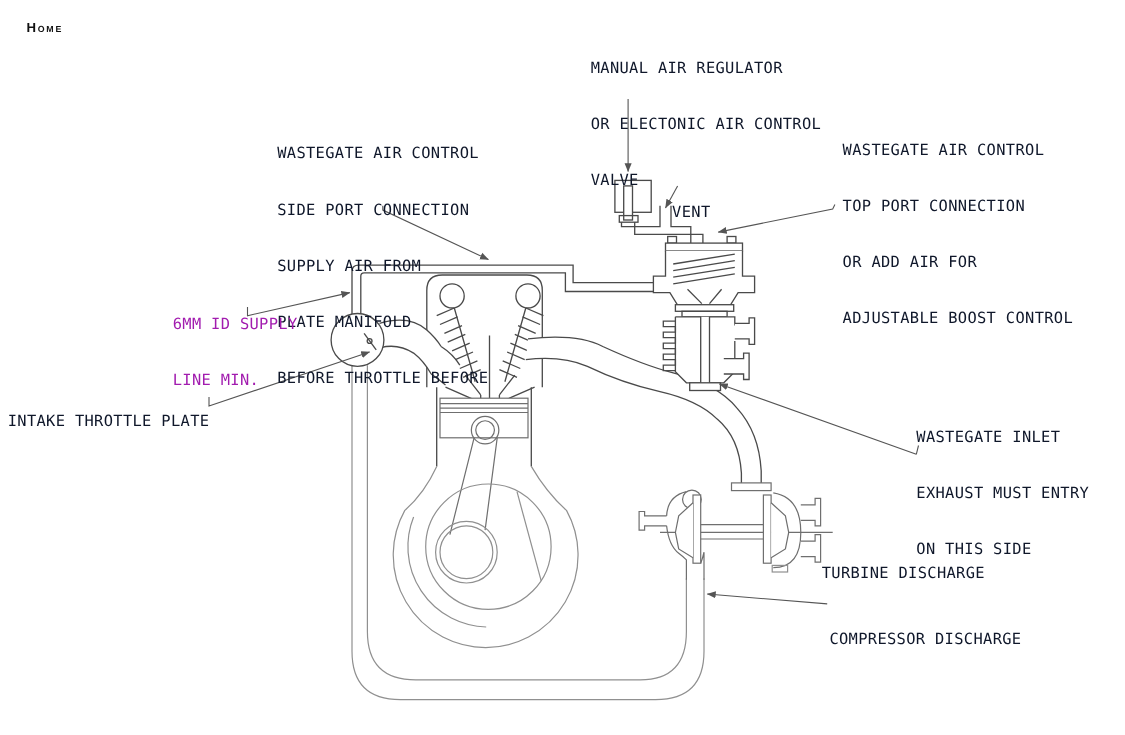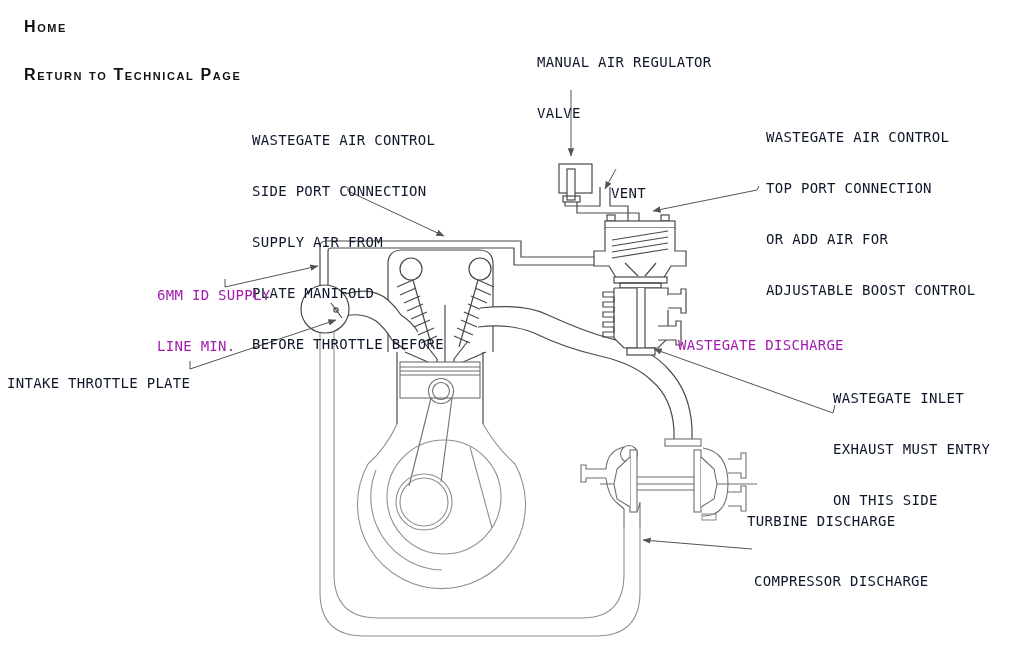--- a/index.html
+++ b/index.html
@@ -1,19 +1,19 @@
 <!DOCTYPE html>
 <html><head>
 <meta charset="utf-8">
 <style>
   html,body{margin:0;padding:0;background:#fff;}
   #screen{position:relative;width:1023px;height:668px;background:#ffffff;overflow:hidden;
           font-family:"Liberation Sans",sans-serif;}
   .navlink{position:absolute;font-family:"Liberation Sans",sans-serif;font-weight:bold;
-           font-variant:small-caps;font-size:16px;letter-spacing:1.6px;color:#111;cursor:pointer;}
+           font-variant:small-caps;font-size:12px;letter-spacing:1.6px;color:#111;cursor:pointer;}
   .cad{position:absolute;font-family:"DejaVu Sans Mono",monospace;font-size:14px;
        letter-spacing:0.3px;line-height:17px;color:#0f172a;white-space:pre;}
   .cad.mid{color:#a21caf;}
   .cad.light{color:#0f172a;}
   svg{position:absolute;left:0;top:0;}
   .dk{stroke:#4a4a4a;stroke-width:1.2;fill:none;}
   .md{stroke:#6f6f6f;stroke-width:1.1;fill:none;}
   .lt{stroke:#909090;stroke-width:1.1;fill:none;}
   .wf{fill:#ffffff;stroke:none;}
   .ldr{stroke:#555;stroke-width:1;fill:none;}
@@ -167,24 +167,24 @@
       <path class="ldr" d="M759,186 L757,190 L653,211" marker-end="url(#ah)"></path>
       <path class="ldr" d="M616,169 L605,189" marker-end="url(#ah)"></path>
       <path class="ldr" d="M225,279 V287 L318,266" marker-end="url(#ah)"></path>
       <path class="ldr" d="M190,361 V369 L336,320" marker-end="url(#ah)"></path>
       <path class="ldr" d="M833,413 L835,405 M833,413 L654,349" marker-end="url(#ah)"></path>
       <path class="ldr" d="M752,549 L643,540" marker-end="url(#ah)"></path>
     </g>
   </svg>
 
   <a class="navlink" style="left:24px;top:18px;">Home</a>
-  <a class="navlink" style="left:24px;top:66px;">Return to Technical Page</a>
 
   <div class="cad" style="left:537px;top:20px;">
     <div>MANUAL AIR REGULATOR</div>
+    <div>OR ELECTONIC AIR CONTROL</div>
     <div>VALVE</div>
   </div>
 
   <div class="cad" style="left:252px;top:98px;">
     <div>WASTEGATE AIR CONTROL</div>
     <div>SIDE PORT CONNECTION</div>
     <div>SUPPLY AIR FROM</div>
     <div>PLATE MANIFOLD</div>
     <div>BEFORE THROTTLE BEFORE</div>
   </div>
@@ -202,23 +202,20 @@
 
   <div class="cad mid" style="left:157px;top:253px;">
     <div>6MM ID SUPPLY</div>
     <div>LINE MIN.</div>
   </div>
 
   <div class="cad" style="left:7px;top:341px;text-align:right;">
     <div>INTAKE THROTTLE PLATE</div>
   </div>
 
-  <div class="cad mid" style="left:678px;top:303px;">
-    <div>WASTEGATE DISCHARGE</div>
-  </div>
 
   <div class="cad" style="left:833px;top:356px;">
     <div>WASTEGATE INLET</div>
     <div>EXHAUST MUST ENTRY</div>
     <div>ON THIS SIDE</div>
   </div>
 
   <div class="cad light" style="left:747px;top:479px;">
     <div>TURBINE DISCHARGE</div>
   </div>

